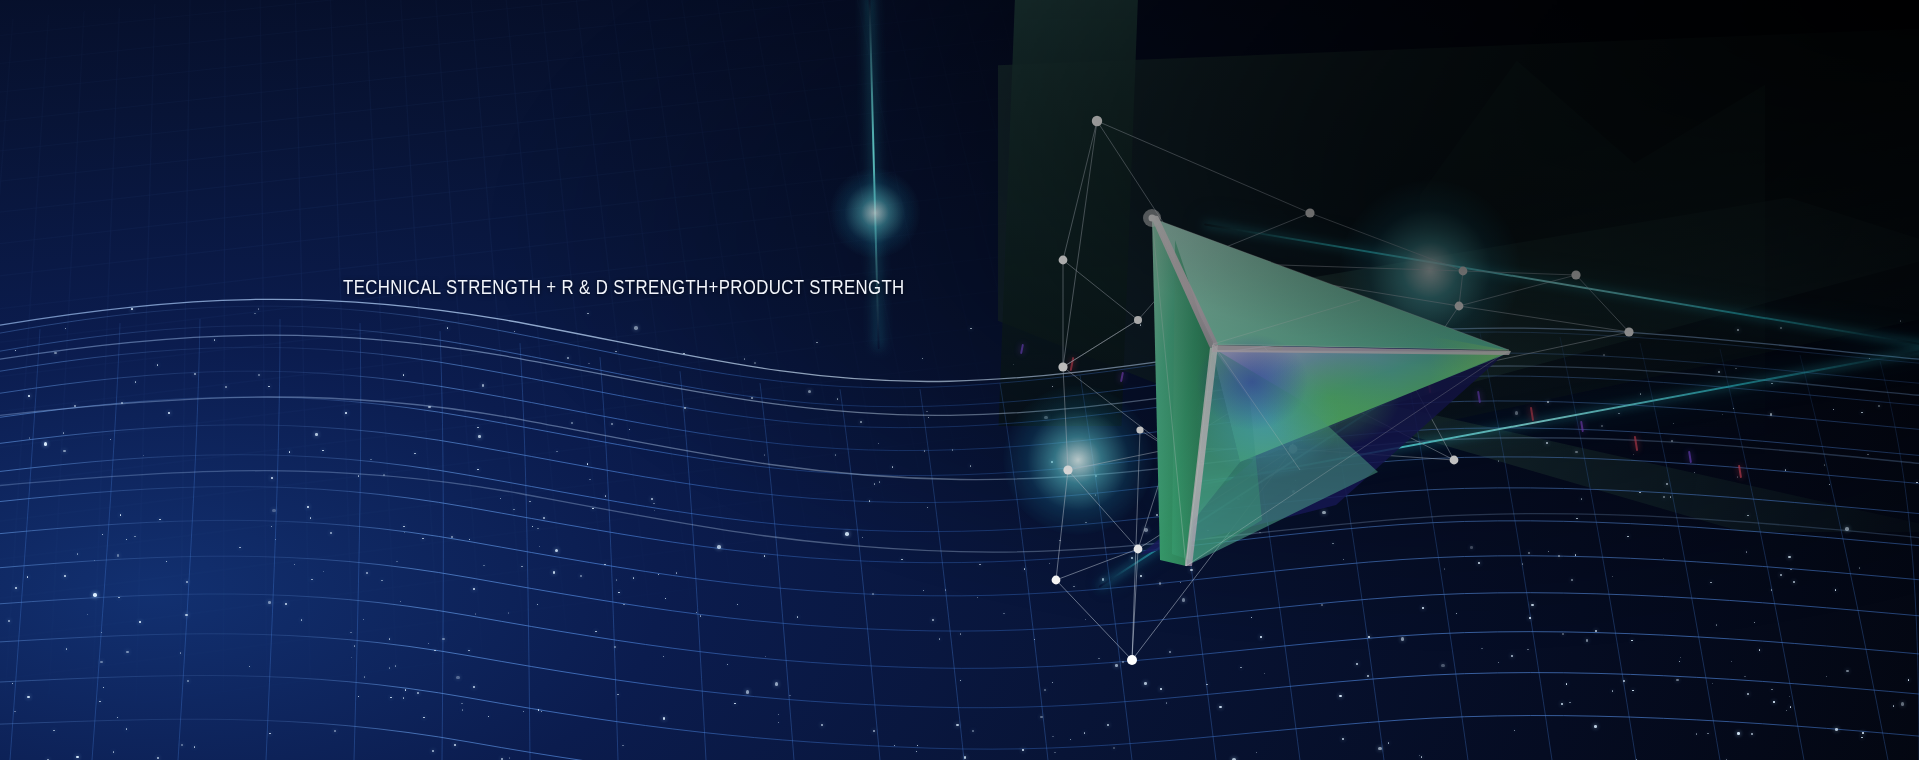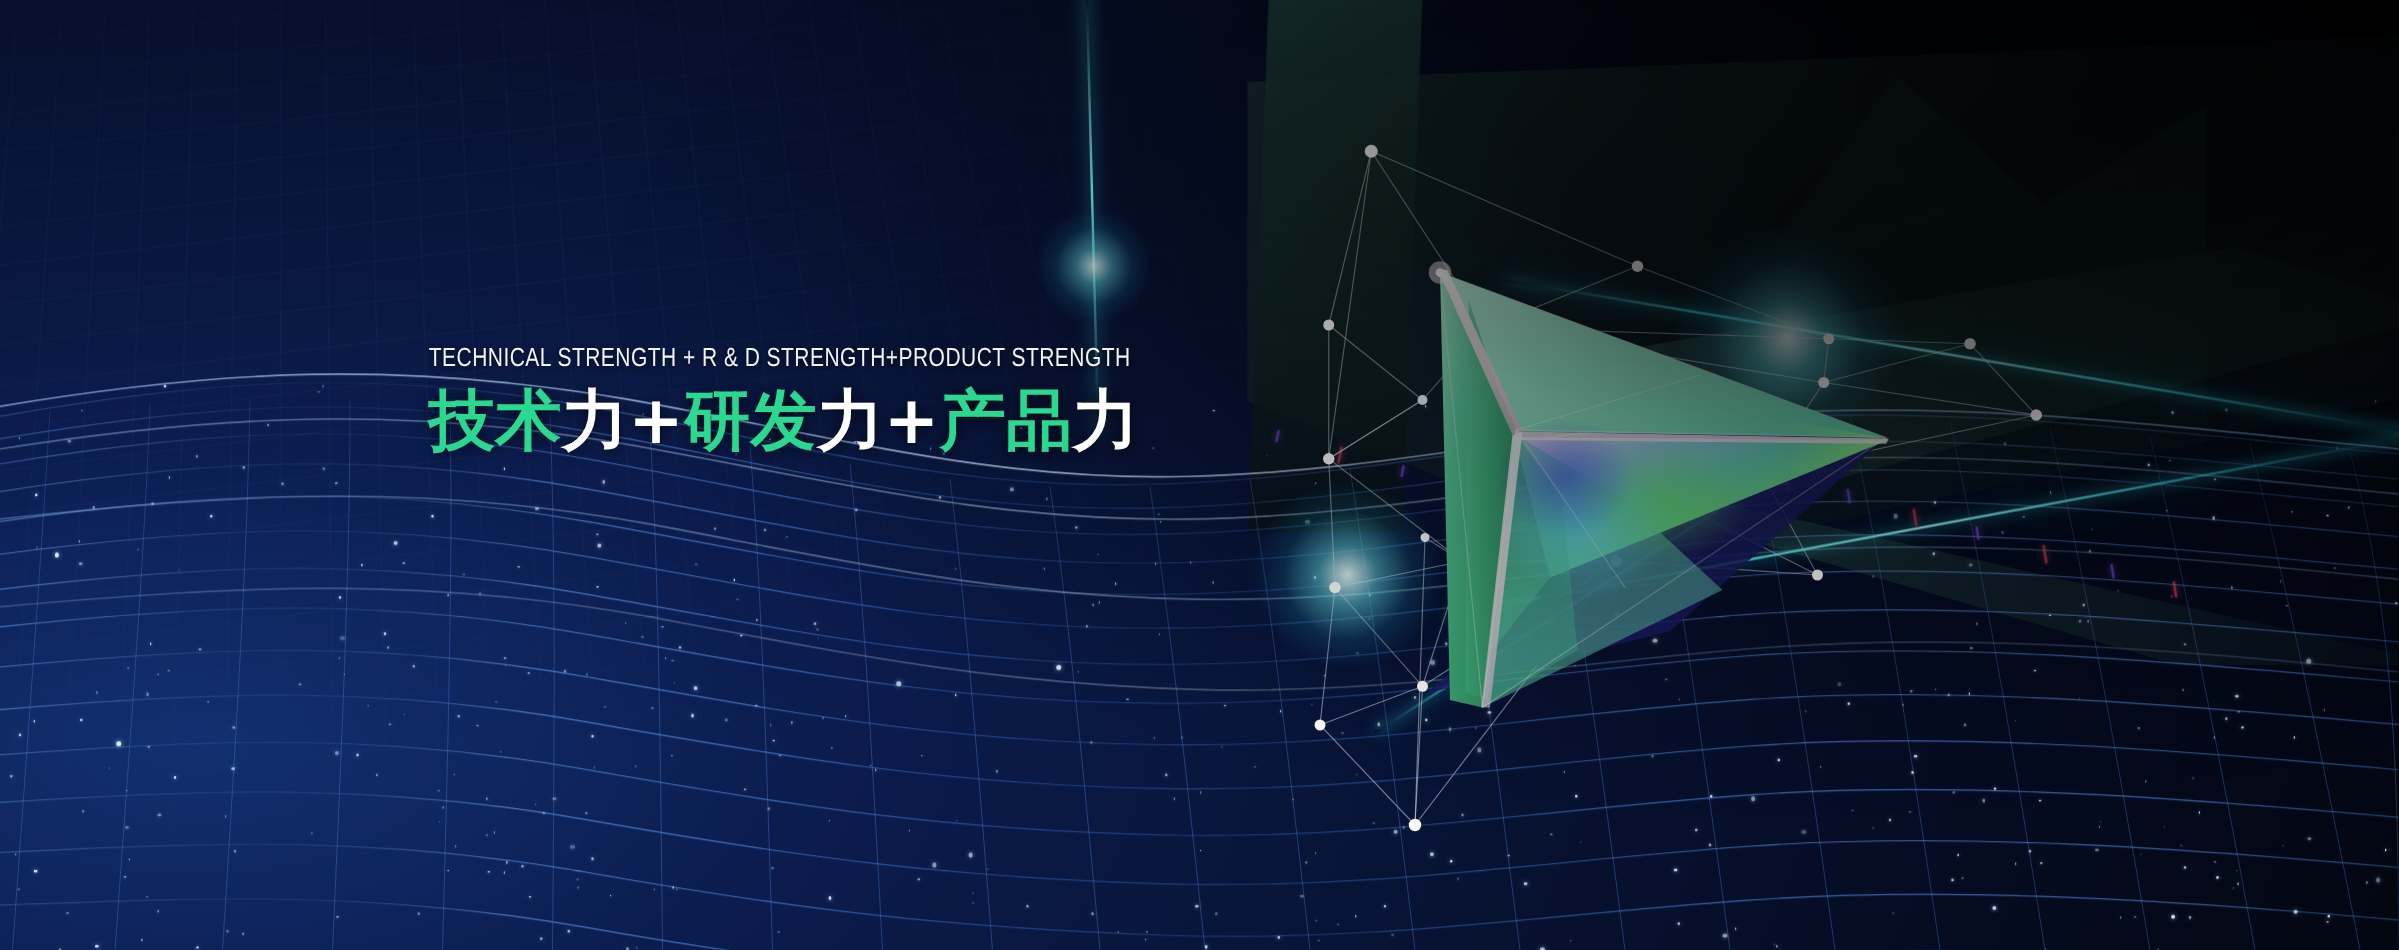--- a/index.html
+++ b/index.html
@@ -848,16 +848,15 @@
       <line x1="1213" y1="344" x2="1360" y2="300"></line>
       <line x1="1213" y1="344" x2="1300" y2="470"></line>
       <line x1="1213" y1="344" x2="1186" y2="566"></line>
     </g>
   </svg>
 
   <div class="bg-vignette"></div>
 
   <div class="copy">
     <div class="subtitle">TECHNICAL STRENGTH + R &amp; D STRENGTH+PRODUCT STRENGTH</div>
-    <div class="headline" id="headline"><span class="g">技术</span><span class="w">力</span><span class="w">+</span><span class="g">研发</span><span class="w">力</span><span class="w">+</span><span class="g">产品</span><span class="w">力</span></div>
   </div>
 
 </div>
 
 </body></html>

